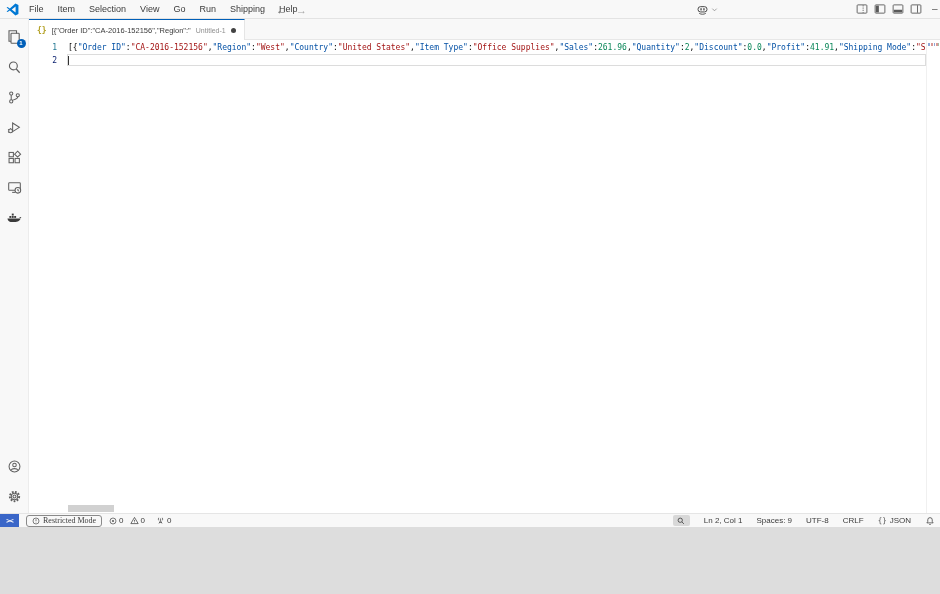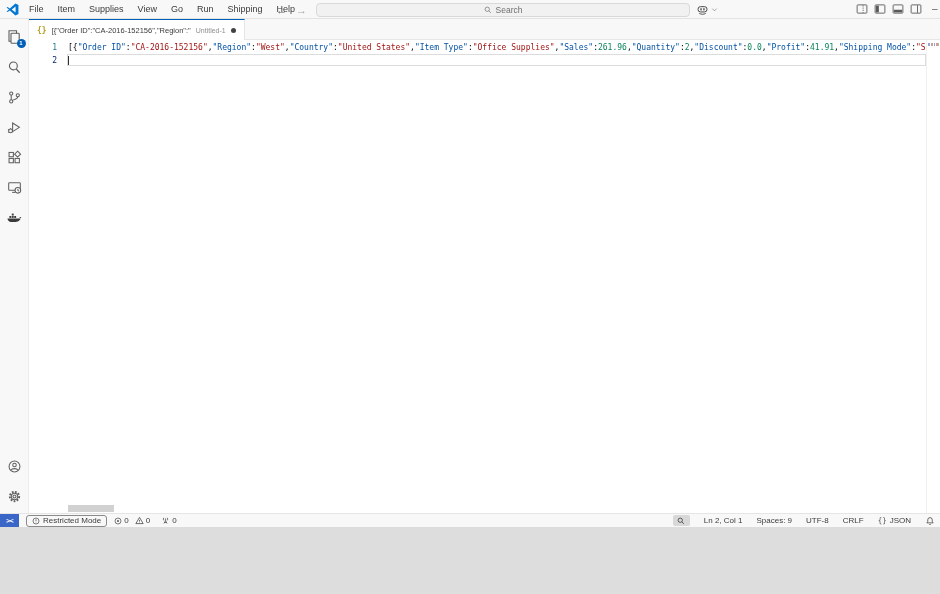--- a/index.html
+++ b/index.html
@@ -52,60 +52,51 @@
   .minimap{position:absolute;top:0;right:0;bottom:0;width:13px;background:#fff;border-left:1px solid #f0f0f0;}
   .minimap-strip{position:absolute;left:1px;top:3px;height:2.5px;display:flex;}
   .minimap-strip span{display:block;height:100%;margin-right:0.5px;}
   .hscroll{position:absolute;left:39px;bottom:1px;width:46px;height:7px;background:#c6c6c6;opacity:.8;}
   
   .statusbar{position:absolute;left:0;right:0;bottom:0;height:14px;background:#f8f8f8;border-top:1px solid #e5e5e5;
              box-sizing:border-box;display:flex;align-items:center;font-size:8px;color:#3b3b3b;}
   .sb-remote{width:19px;height:13px;background:#3a66c8;color:#fff;display:flex;align-items:center;justify-content:center;
              font-family:"DejaVu Sans Mono",monospace;font-size:7px;font-weight:bold;letter-spacing:-1px;flex:none;}
   .sb-restricted{margin-left:7px;height:10px;border:1px solid #8a8a8a;border-radius:3px;display:flex;align-items:center;
-                 gap:3px;padding:0 5px;font-size:8px;}
+                 gap:3px;padding:0 5px;font-size:8px;font-family:Liberation Serif, serif;}
   .sb-group{display:flex;align-items:center;gap:2px;margin-left:7px;}
   .sb-right{margin-left:auto;display:flex;align-items:center;gap:14px;margin-right:5px;}
   .sb-zoombox{width:17px;height:11px;background:#d8d8d8;border-radius:2px;display:flex;align-items:center;justify-content:center;}
   .sb-lang{display:flex;align-items:center;gap:3px;}
   .sb-lang-braces{font-family:"DejaVu Sans Mono",monospace;font-size:7.5px;color:#555;}
 </style>
 </head>
 <body>
 
 <div id="app">
 
   <div class="titlebar">
     <span class="logo">
       <svg width="13" height="13" viewBox="0 0 16 16">
           <path fill="#0078d4" d="M11.6 0.6L4.7 6.9 1.9 4.8 0.7 5.5l3 2.5-3 2.5 1.2 0.7 2.8-2.1 6.9 6.3 3.7-1.8V2.4L11.6 0.6zM11.8 4.2v7.6L7 8l4.8-3.8z"></path>
         </svg>
     </span>
     <div class="menubar">
       <span class="menu-item">File</span>
       <span class="menu-item">Item</span>
-      <span class="menu-item">Supplies</span>
+      <span class="menu-item">Selection</span>
       <span class="menu-item">View</span>
       <span class="menu-item">Go</span>
       <span class="menu-item">Run</span>
       <span class="menu-item">Shipping</span>
       <span class="menu-item">Help</span>
     </div>
     <div class="nav-arrows">
       <span class="arrow-back">←</span>
       <span class="arrow-fwd">→</span>
-    </div>
-    <div class="search-box">
-      <span>
-        <svg width="8" height="8" viewBox="0 0 16 16">
-            <circle cx="6.5" cy="6.5" r="4.3" fill="none" stroke="#6f6f6f" stroke-width="1.4"></circle>
-            <path d="M9.8 9.8l4 4" stroke="#6f6f6f" stroke-width="1.4"></path>
-          </svg>
-      </span>
-      <span>Search</span>
     </div>
     <div class="copilot">
       <span>
         <svg width="13" height="13" viewBox="0 0 16 16">
             <rect x="2.5" y="4.5" width="11" height="6.5" rx="3" fill="none" stroke="#444" stroke-width="1.2"></rect>
             <rect x="5.4" y="6.3" width="1.6" height="3" rx="0.8" fill="#444"></rect>
             <rect x="9" y="6.3" width="1.6" height="3" rx="0.8" fill="#444"></rect>
             <path d="M4 12.8c2.6 1.4 5.4 1.4 8 0" fill="none" stroke="#444" stroke-width="1.1"></path>
           </svg>
       </span>

